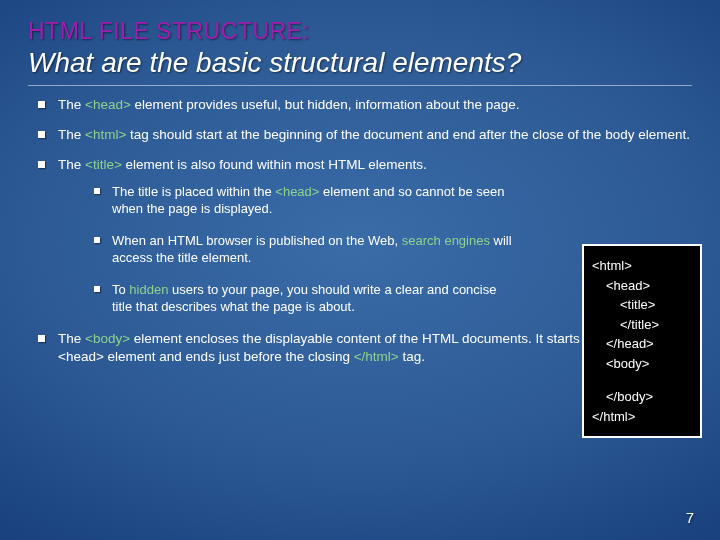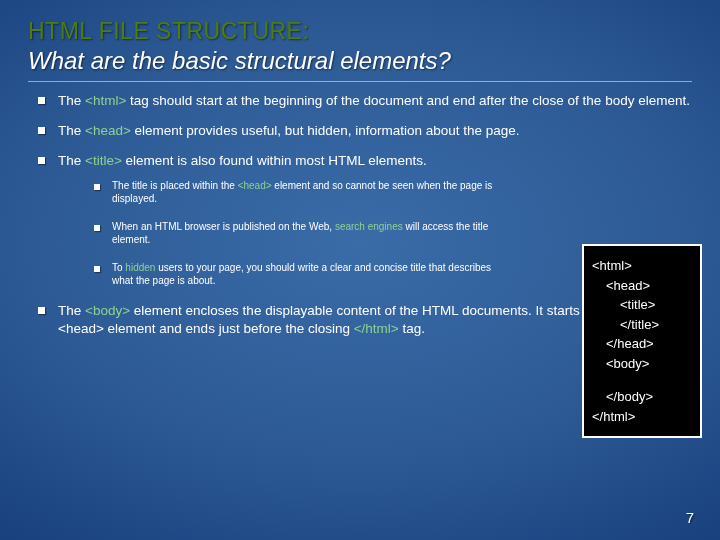--- a/index.html
+++ b/index.html
@@ -18,27 +18,27 @@
   .slide {
     padding: 18px 28px 0 28px;
     box-sizing: border-box;
     width: 100%;
     height: 100%;
     position: relative;
   }
   .title {
     font-size: 23px;
     font-weight: 400;
-    color: #4d7c0f;
+    color: #a21caf;
     margin: 0 0 2px 0;
     letter-spacing: 0.5px;
     text-shadow: 1px 1px 2px rgba(0,0,0,0.5);
   }
   .subtitle {
-    font-size: 24px;
+    font-size: 28px;
     font-style: italic;
     color: #ffffff;
     margin: 0 0 6px 0;
     font-weight: 400;
     text-shadow: 1px 1px 2px rgba(0,0,0,0.5);
   }
   .hr {
     border: none;
     border-top: 1px solid rgba(255,255,255,0.5);
     margin: 0 0 10px 0;
@@ -67,21 +67,21 @@
   }
   ul.inner {
     list-style: none;
     padding: 0 0 0 32px;
     margin: 8px 0 0 0;
   }
   ul.inner > li {
     position: relative;
     padding-left: 22px;
     margin-bottom: 14px;
-    font-size: 10px;
+    font-size: 13px;
     line-height: 1.35;
     max-width: 400px;
   }
   ul.inner > li::before {
     content: "";
     position: absolute;
     left: 4px;
     top: 5px;
     width: 6px;
     height: 6px;
@@ -120,24 +120,24 @@
 <body>
 
 <div class="slide">
 
   <div class="title">HTML FILE STRUCTURE:</div>
   <div class="subtitle">What are the basic structural elements?</div>
   <hr class="hr">
 
   <ul class="outer">
     <li>
-      <span>The </span><span class="hl">&lt;html&gt;</span><span> tag should start at the beginning of the document and end after the close of the body element.</span>
+      <span>The </span><span class="hl">&lt;head&gt;</span><span> element provides useful, but hidden, information about the page.</span>
     </li>
     <li>
-      <span>The </span><span class="hl">&lt;head&gt;</span><span> element provides useful, but hidden, information about the page.</span>
+      <span>The </span><span class="hl">&lt;html&gt;</span><span> tag should start at the beginning of the document and end after the close of the body element.</span>
     </li>
     <li>
       <span>The </span><span class="hl">&lt;title&gt;</span><span> element is also found within most HTML elements.</span>
       <ul class="inner">
         <li>
           <span>The title is placed within the </span><span class="hl">&lt;head&gt;</span><span> element and so cannot be seen when the page is displayed.</span>
         </li>
         <li>
           <span>When an HTML browser is published on the Web, </span><span class="hl">search engines</span><span> will access the title element.</span>
         </li>

